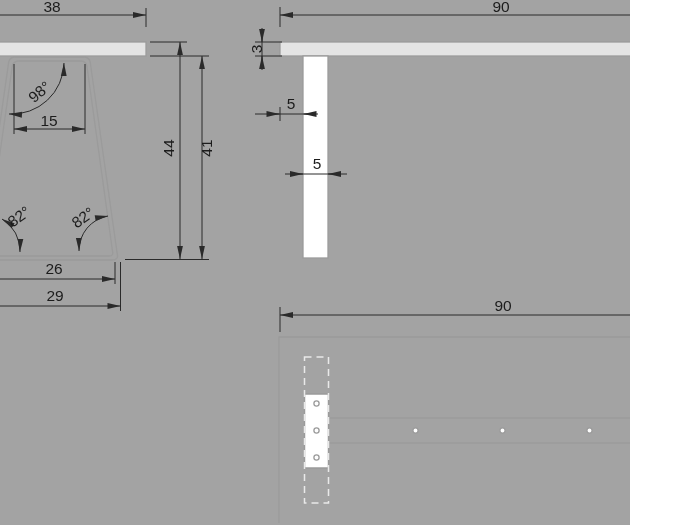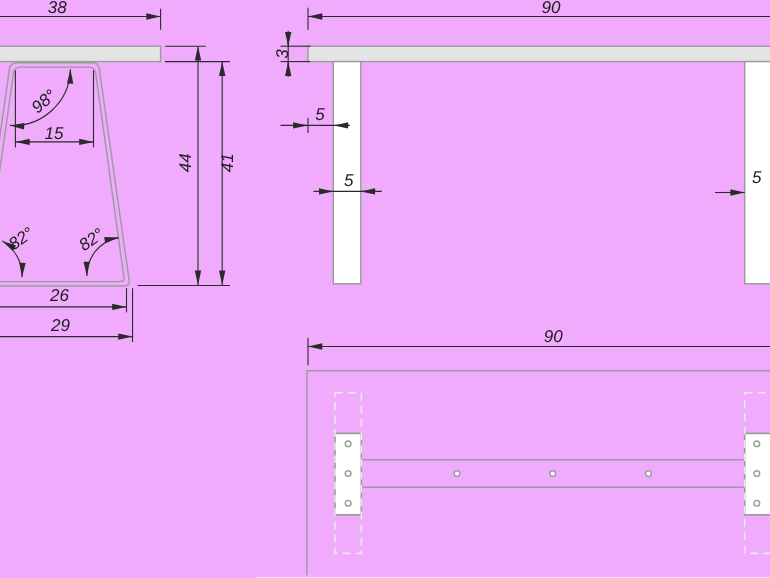--- a/index.html
+++ b/index.html
@@ -1,16 +1,16 @@
 <!DOCTYPE html>
 <html><head>
 <meta charset="utf-8">
 <style>
   html,body{margin:0;padding:0;background:#ffffff;}
-  .stage{width:700px;height:525px;position:relative;overflow:hidden;background:#f0abfc;font-style:italic;}
+  .stage{width:630px;height:525px;position:relative;overflow:hidden;background:#a3a3a3;}
   svg{display:block;}
   .dimtxt{font-family:"Liberation Sans",sans-serif;font-size:15.5px;text-anchor:middle;}
   .outl{fill:none;stroke-width:1.3;}
   .dim{fill:none;stroke-width:1;}
   .ext{fill:none;stroke-width:1;}
 </style>
 </head>
 <body>
 
 <div class="stage">

